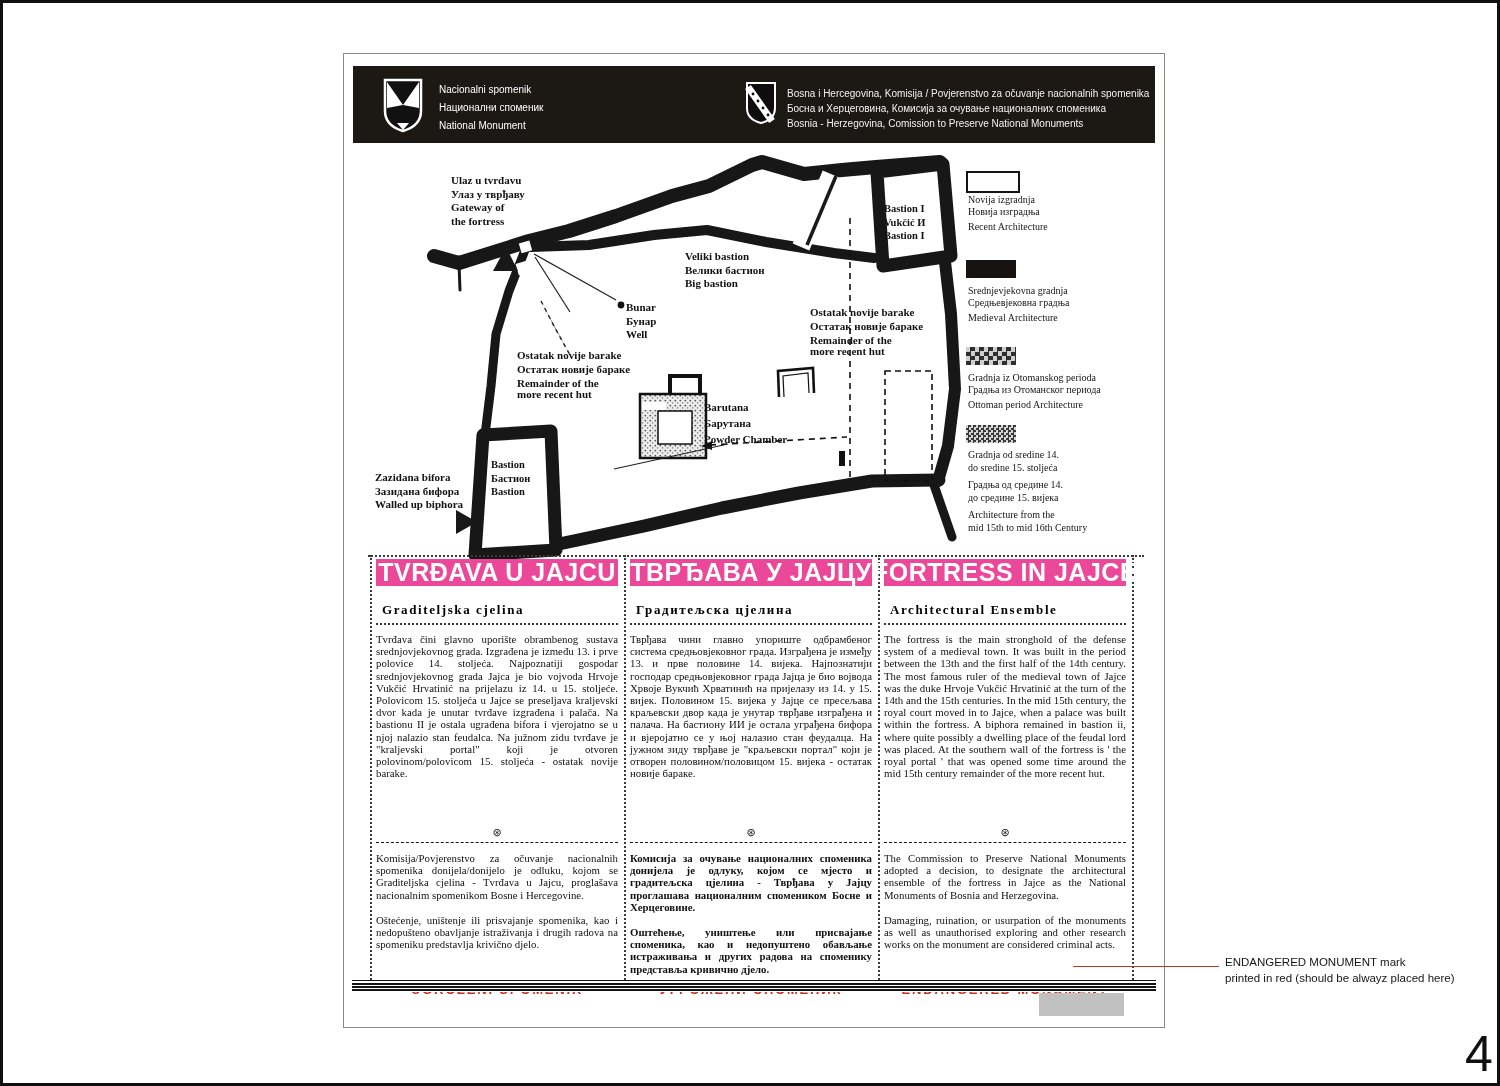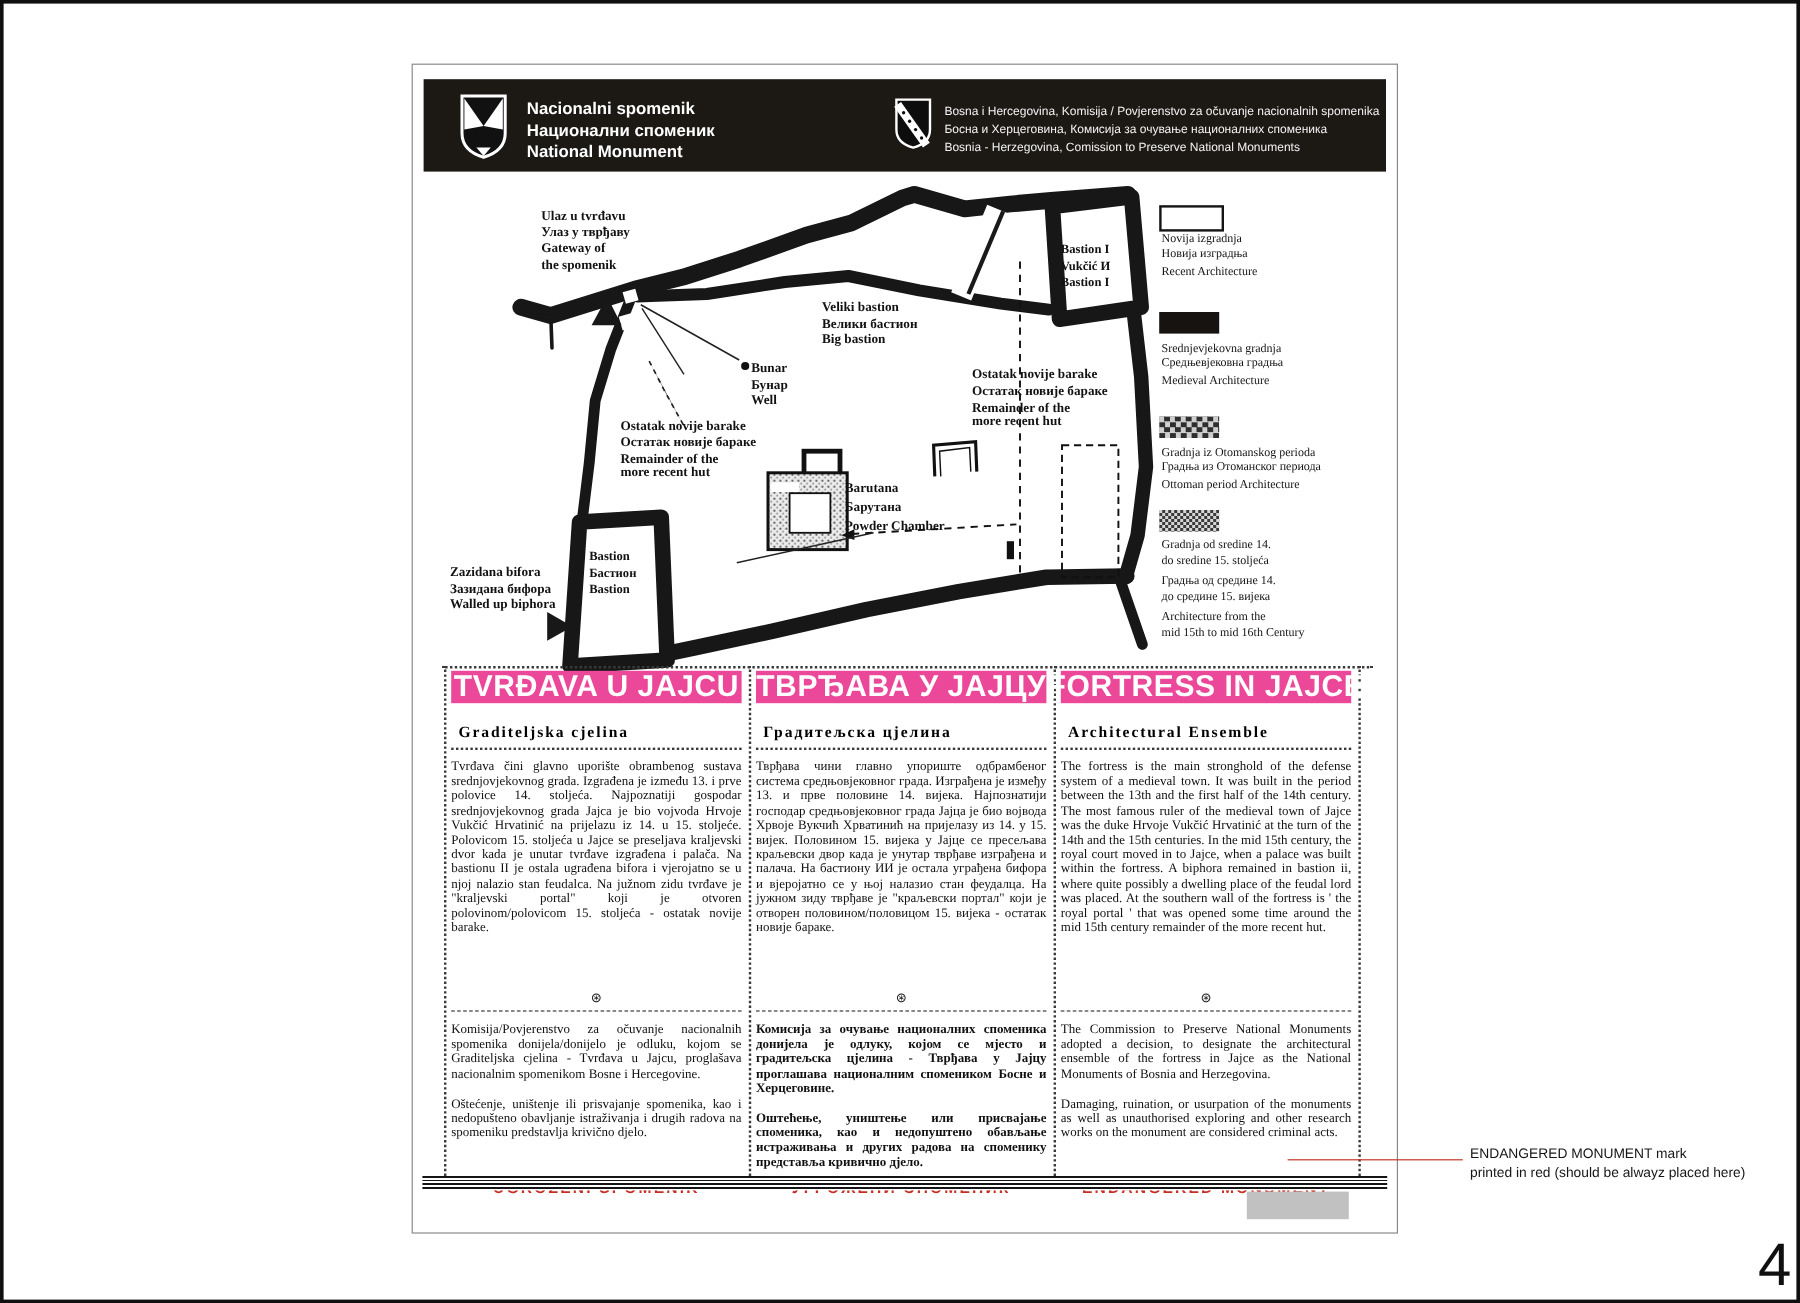--- a/index.html
+++ b/index.html
@@ -1,21 +1,21 @@
 <!DOCTYPE html>
 <html><head>
 <meta charset="utf-8">
 <style>
   html,body{margin:0;padding:0;background:#fff;}
   .abs{position:absolute;}
   #page{position:relative;width:1500px;height:1086px;background:#fff;border:3px solid #101010;box-sizing:border-box;font-family:"Liberation Sans",sans-serif;overflow:hidden;}
   #doc{position:absolute;left:340px;top:50px;width:820px;height:973px;background:#fff;border:1px solid #8a8a8a;}
   
   .band{left:9px;top:12px;width:802px;height:77px;background:#1c1915;}
-  .band-l{left:86px;top:15px;color:#fff;font-weight:bold;font-size:14px;line-height:18px;white-space:nowrap;}
+  .band-l{left:86px;top:15px;color:#fff;font-weight:normal;font-size:10px;line-height:18px;white-space:nowrap;}
   .band-r{left:434px;top:20px;color:#f2f2f2;font-size:10px;line-height:15px;white-space:nowrap;}
   
   .mlab{font-family:"Liberation Serif",serif;font-weight:bold;font-size:11px;line-height:13.5px;color:#121212;white-space:nowrap;}
   .mlab.small{font-size:10.5px;}
   
   .sw{width:50px;height:18px;}
   .sw.outline{background:#fff;border:2px solid #141414;}
   .sw.solid{background:#171310;}
   .sw.chk1{background:repeating-conic-gradient(#2e2e2e 0% 25%, #cfcfcf 0% 50%) 0 0/9px 9px;}
   .sw.chk2{background:repeating-conic-gradient(#3a3a3a 0% 25%, #d6d6d6 0% 50%) 0 0/5px 5px;}
@@ -117,21 +117,21 @@
       <rect x="835" y="447" width="6" height="15" fill="#111"></rect>
       <path d="M610,465 L724,440" stroke="#222" stroke-width="1.2"></path>
       <polygon points="489,267 514,267 502,243" fill="#181818"></polygon>
       <polygon points="452,506 452,530 473,518" fill="#181818"></polygon>
     </svg>
 
     <div class="abs mlab" style="left:107px;top:120px">
       <div>Ulaz u tvrđavu</div>
         <div>Улаз у тврђаву</div>
       <div>Gateway of</div>
-        <div>the spomenik</div>
+        <div>the fortress</div>
     </div>
     <div class="abs mlab" style="left:341px;top:196px">
       <div>Veliki bastion</div>
         <div>Велики бастион</div>
       <div>Big bastion</div>
     </div>
     <div class="abs mlab small" style="left:540px;top:148px">
       <div>Bastion I</div>
         <div>Vukčić И</div>
       <div>Bastion I</div>

